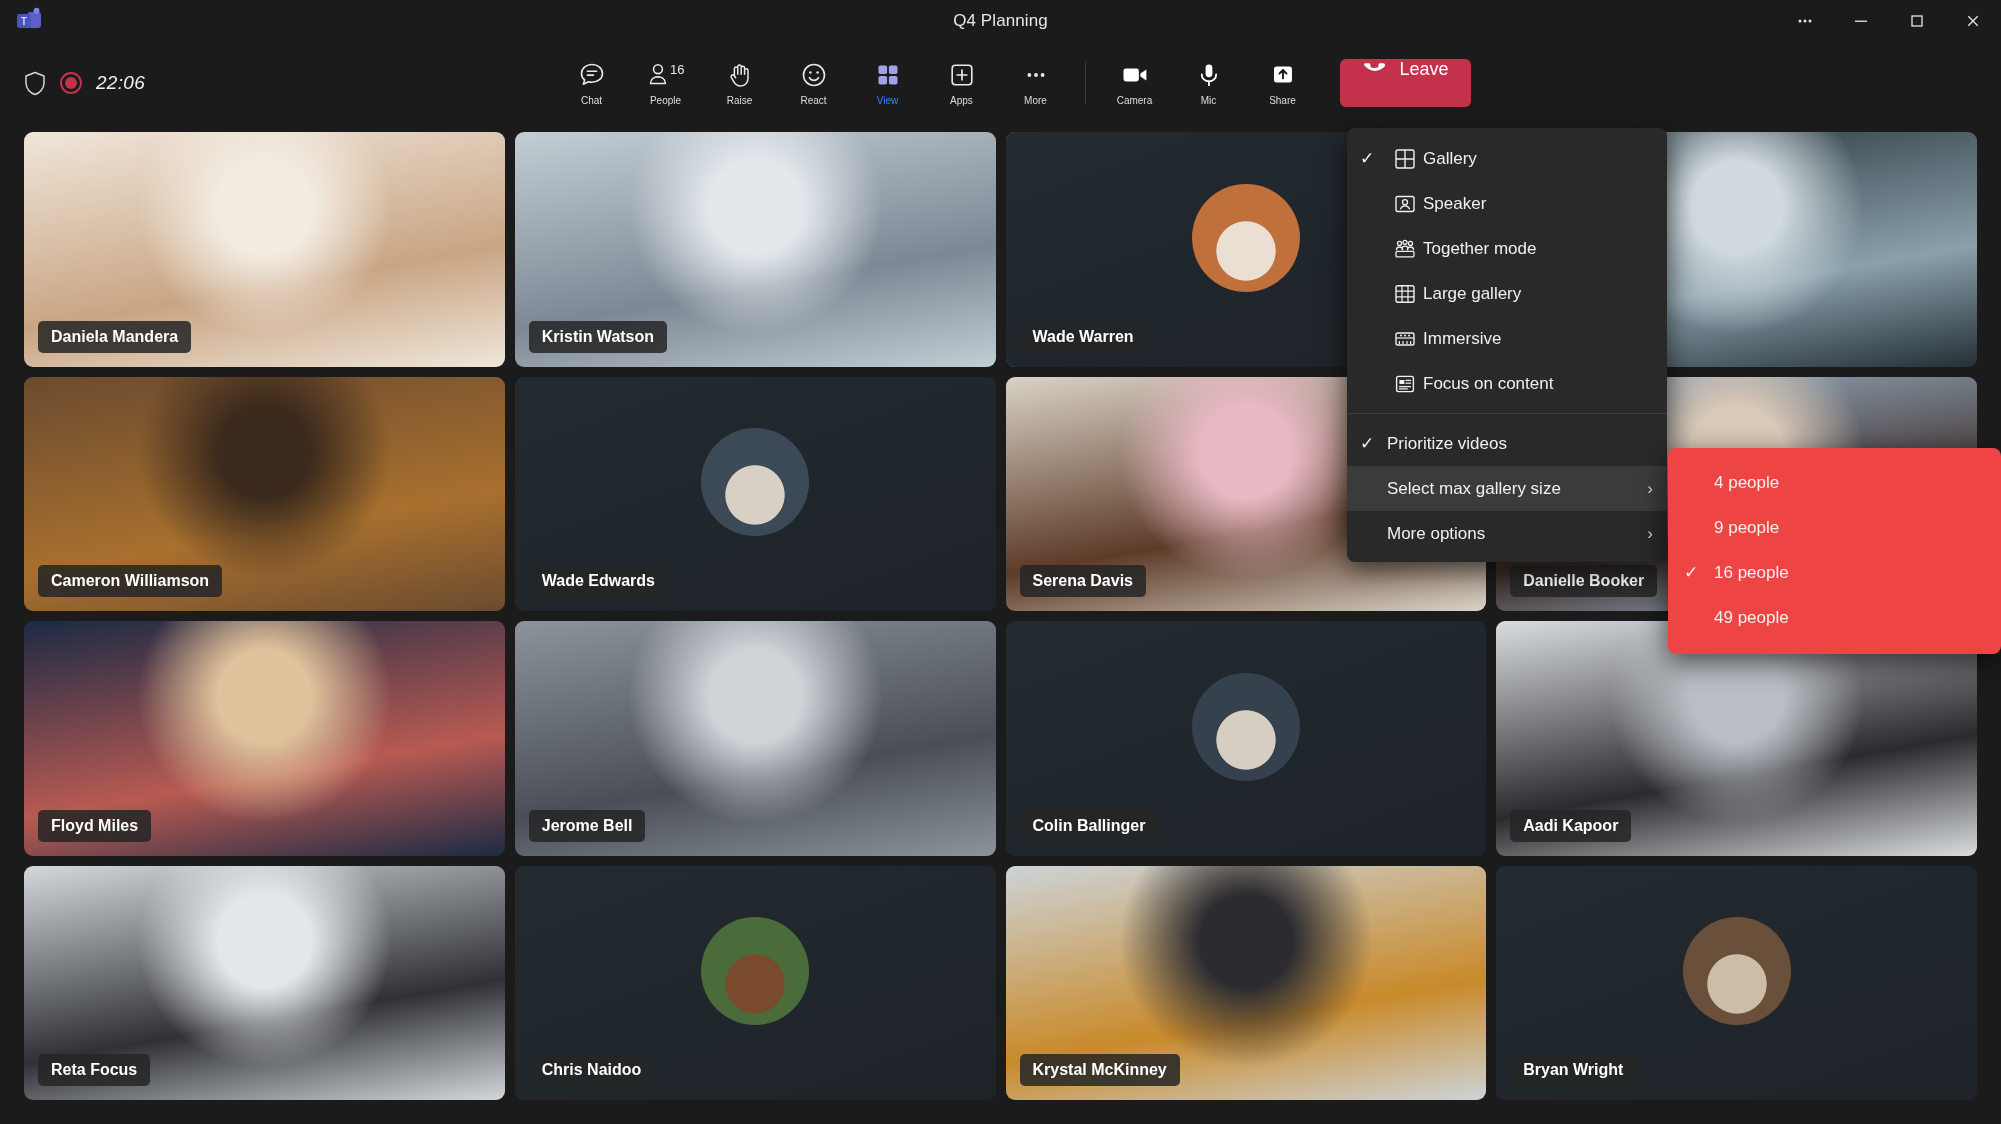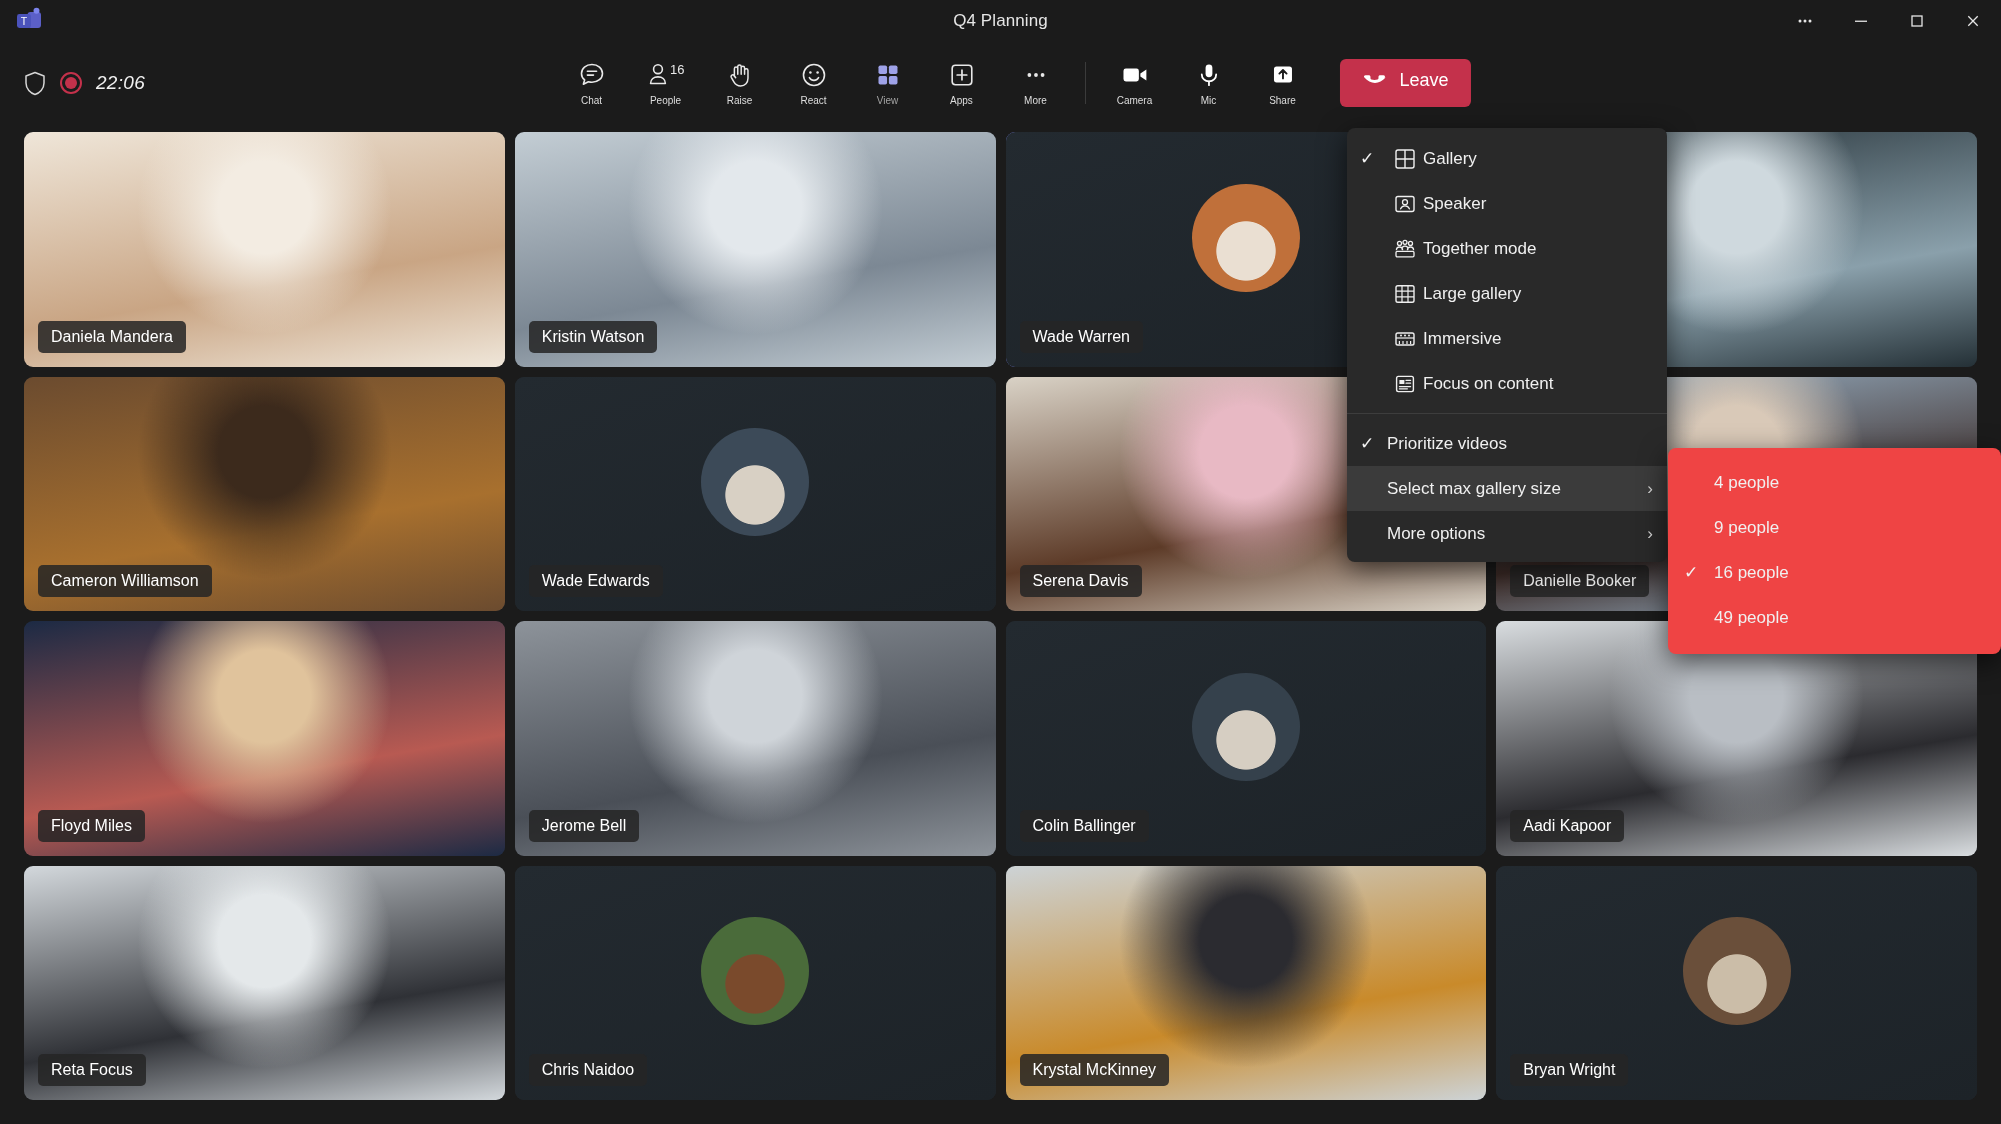--- a/index.html
+++ b/index.html
@@ -49,26 +49,26 @@
     position:absolute; left:50%; transform:translateX(-50%); top:0;
     height:82px; display:flex; align-items:center; gap:0px; padding-left:24px;
   }
   .tool{
     width:74px; height:70px; display:flex; flex-direction:column;
     align-items:center; justify-content:center; gap:7px;
     color:#e8e8e8; border-radius:6px; cursor:default; position:relative;
   }
   .tool .ti{ height:28px; display:flex; align-items:flex-end; justify-content:center; }
   .tool .tl{ font-size:10px; line-height:1; color:#dedede; }
-  .tool.active .tl{ color:#a3a3a3; }
+  .tool.active .tl{ color:#3b82f6; }
   .divider-v{ width:1px; height:42px; background:#3d3d3d; margin:0 12px; }
   .leave{
-    margin-left:20px; height:48px; min-width:130px; padding:16px 22px;
+    margin-left:20px; height:48px; min-width:130px; padding:0 22px;
     background:#c4314b; border-radius:6px; color:#fff;
-    display:flex; align-items:flex-end; justify-content:center; gap:12px;
+    display:flex; align-items:flex-start; justify-content:center; gap:12px;
     font-size:18px; cursor:default;
   }
 
   
   .stage{
     position:absolute; top:124px; left:0; width:2001px; height:1000px;
     padding:8px 24px 16px 24px;
   }
   .grid{
     display:grid; grid-template-columns:repeat(4,1fr); grid-template-rows:repeat(4,1fr);
@@ -77,21 +77,21 @@
   .tile{
     position:relative; border-radius:9px; overflow:hidden;
     background:#21262b;
   }
   .tile.speaking{ outline:3px solid #7b83eb; outline-offset:-3px; border-radius:9px; }
   .tile .bg{ position:absolute; inset:0; }
   .namechip{
     position:absolute; left:14px; bottom:14px;
     background:rgba(37,37,37,.86); color:#fff;
     font-size:16px; padding:7px 13px; border-radius:5px;
-    max-width:85%; white-space:nowrap; overflow:hidden; text-overflow:ellipsis;
+    max-width:85%; white-space:nowrap; overflow:hidden; text-overflow:ellipsis;font-weight:bold;
   }
   .avatar{
     position:absolute; left:50%; top:45%; transform:translate(-50%,-50%);
     width:108px; height:108px; border-radius:50%; overflow:hidden;
   }
   .avatar .ph{ width:100%; height:100%; }
 
   
   .menu{
     position:absolute; left:1347px; top:128px; width:320px;

